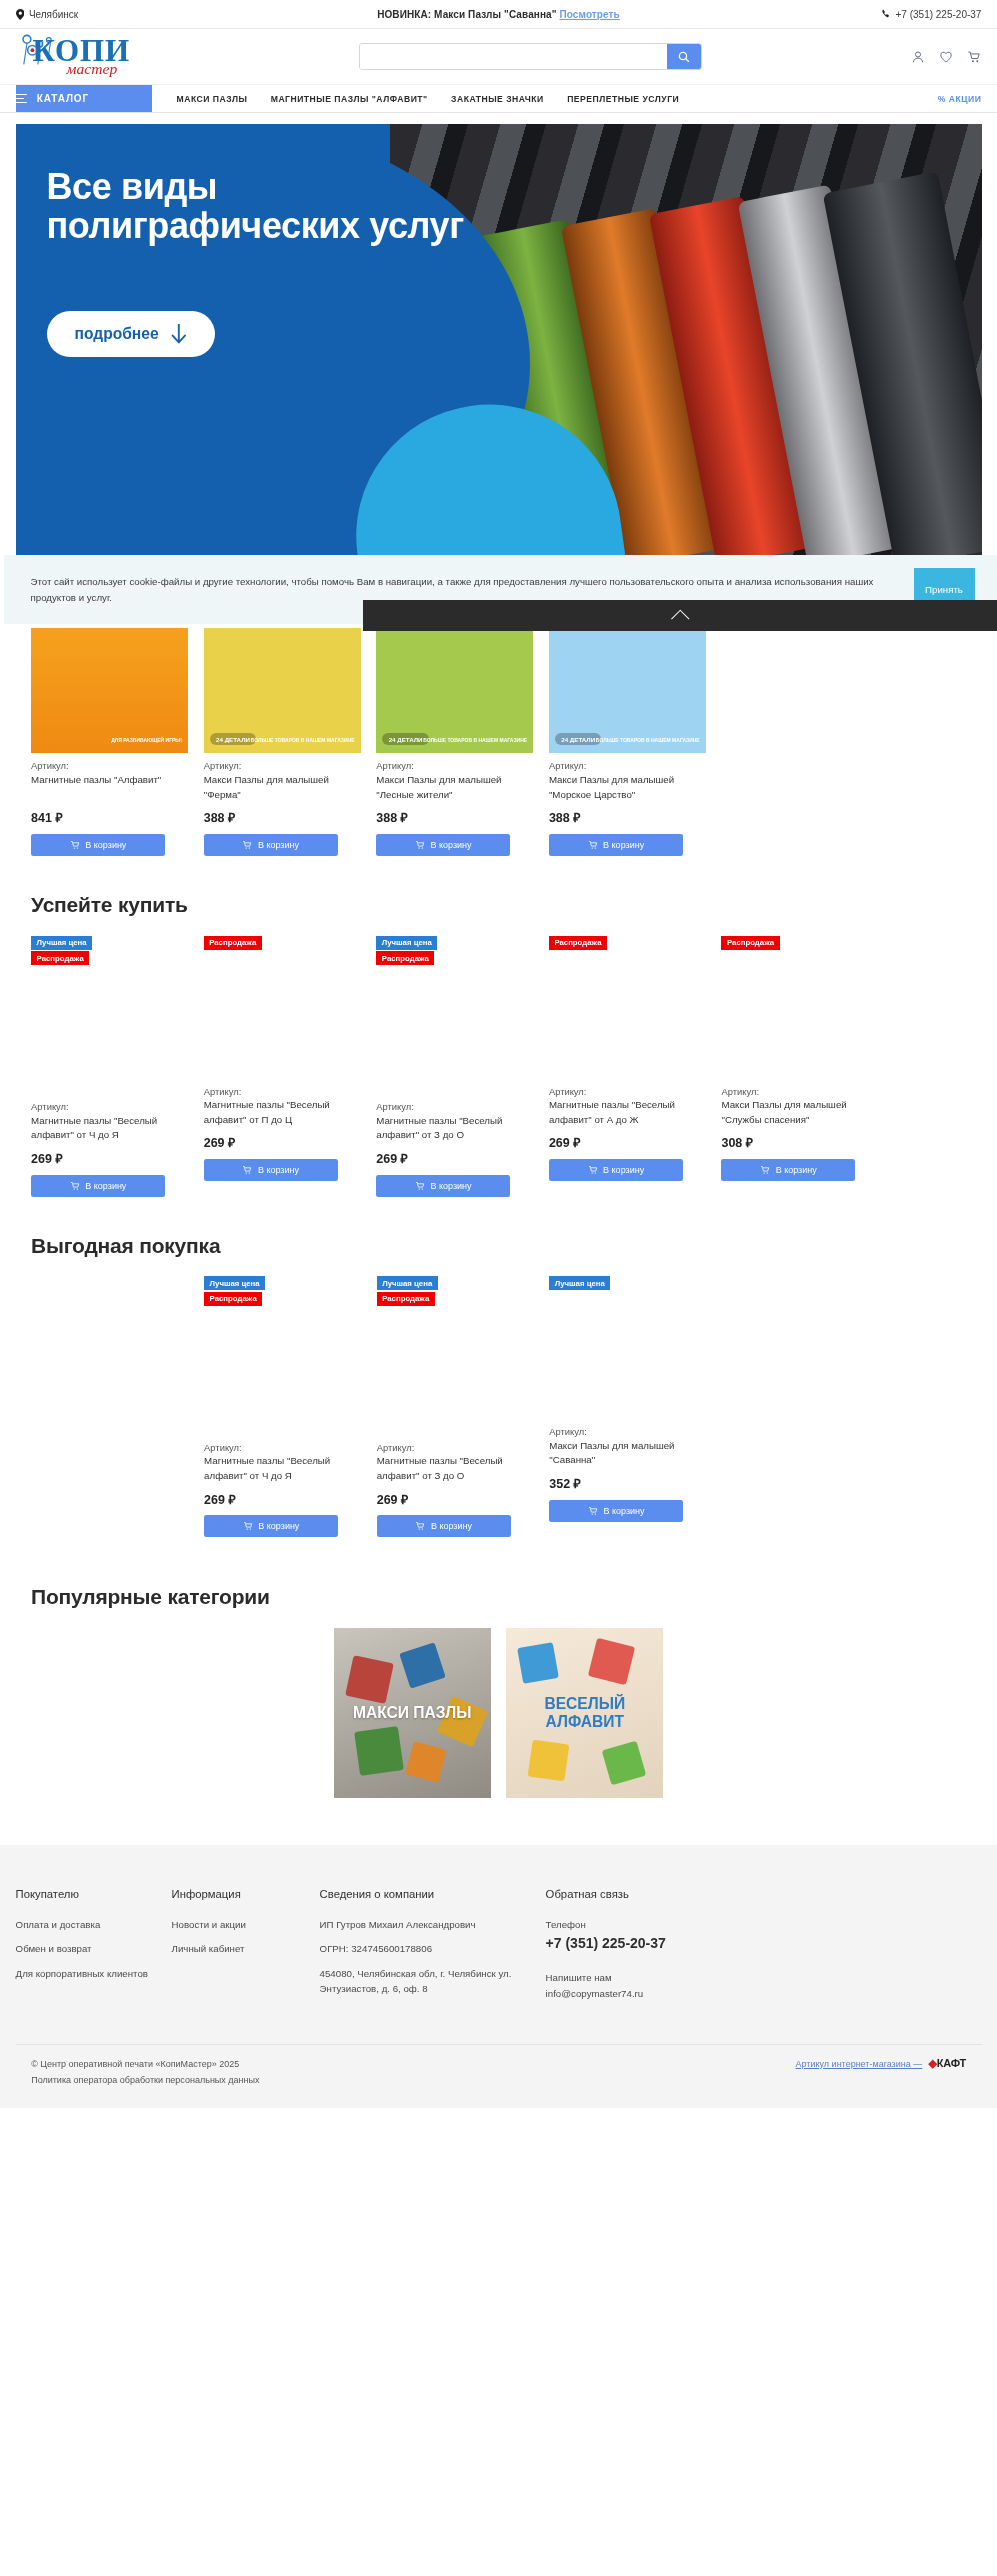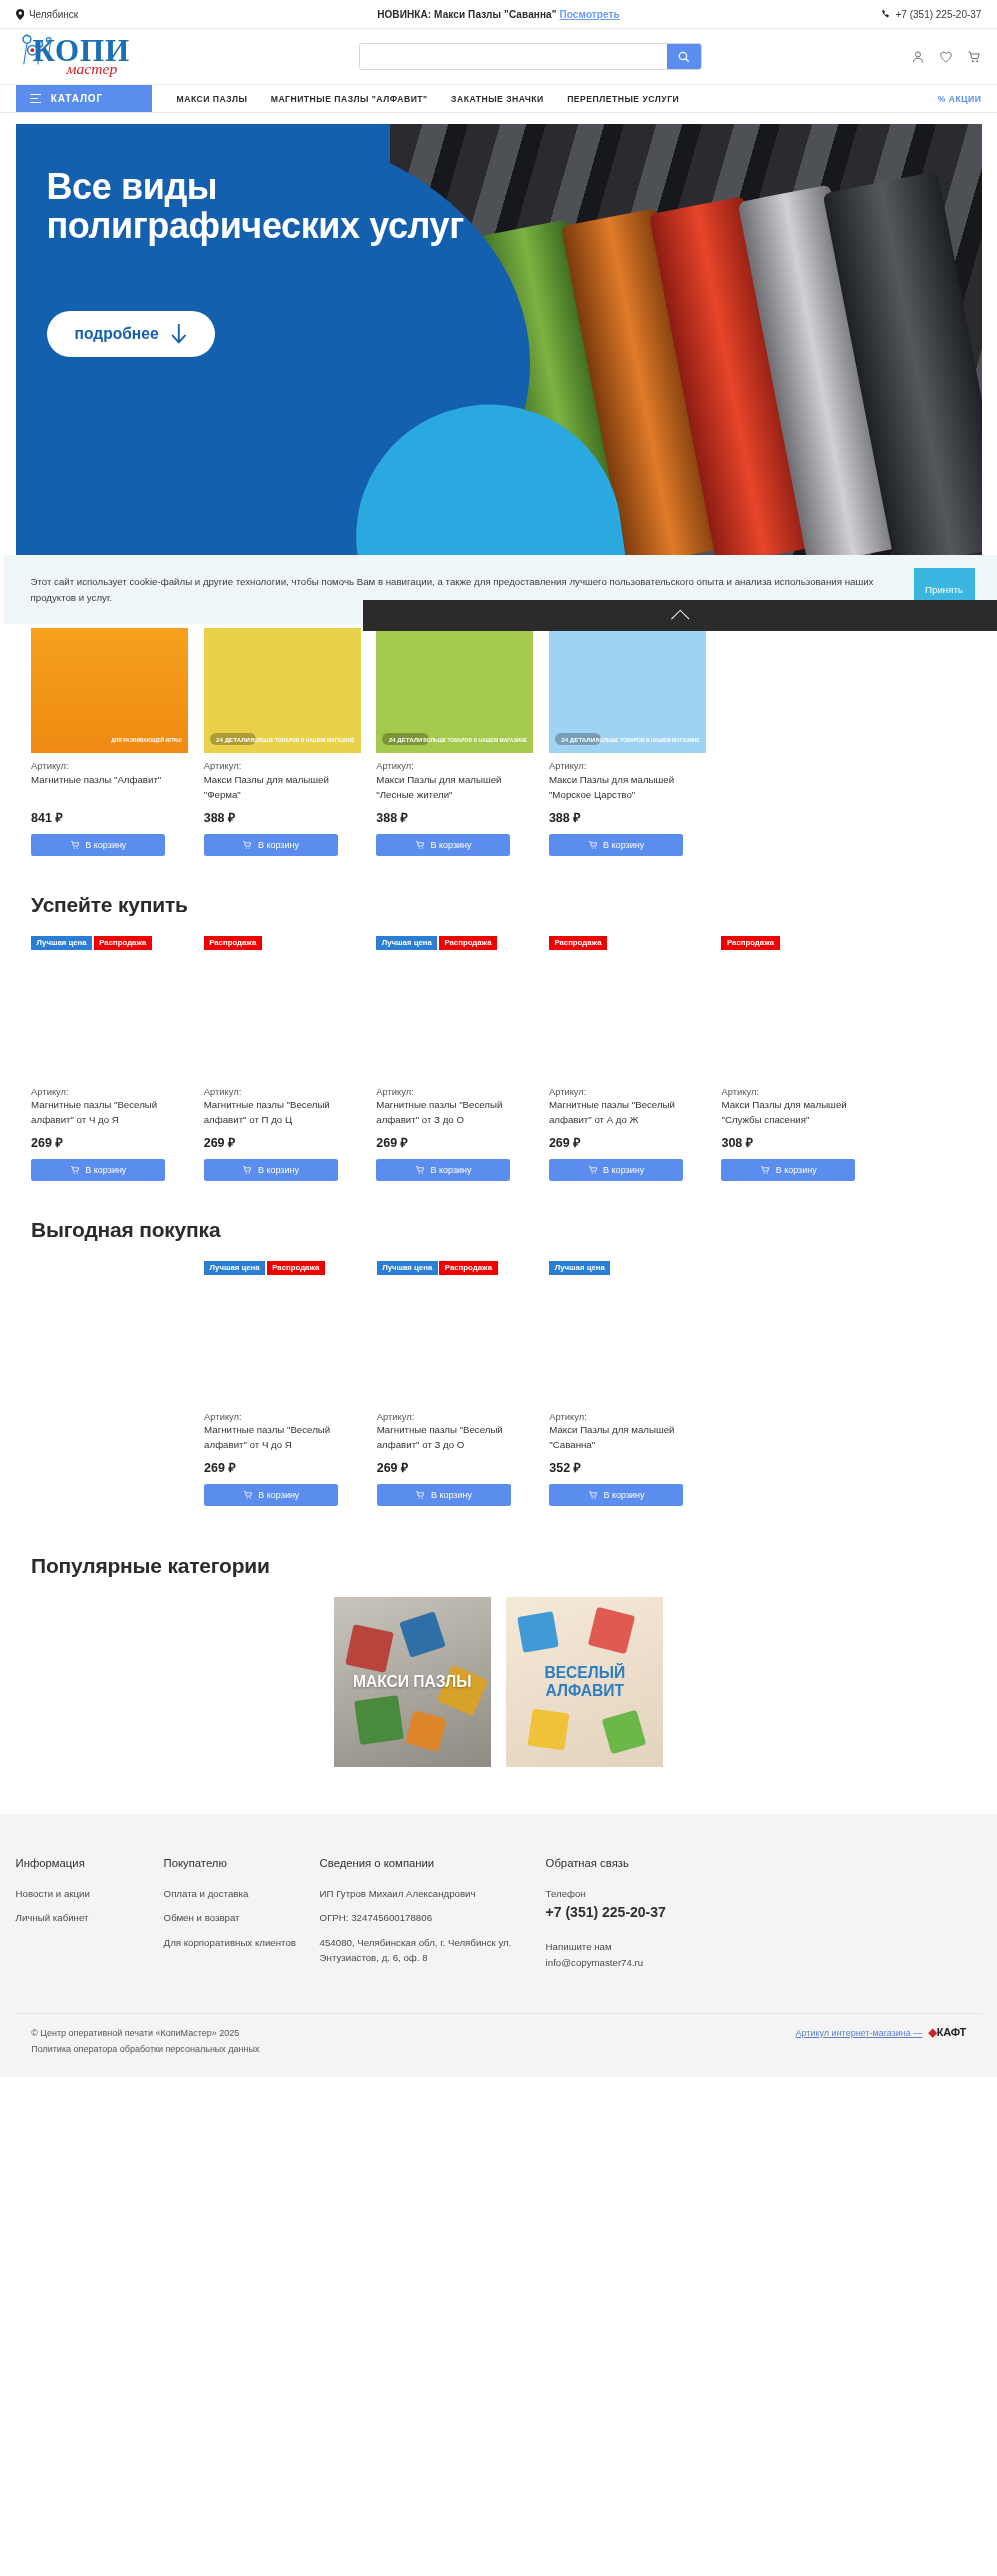--- a/index.html
+++ b/index.html
@@ -82,21 +82,21 @@
     height: 28px;
     display: flex;
     align-items: stretch;
     border-bottom: 0.8px solid #e4e4e4;
     padding: 0 15.6px;
   }
   .catalog-btn {
     width: 136px; background: #5b8def; color: #fff;
     display: flex; align-items: center; gap: 9.4px;
     font-weight: bold; font-size: 10px; letter-spacing: 0.9px;
-    padding-left: 14px; cursor: pointer;
+    padding-left: 0; cursor: pointer;
   }
   .burger { display: inline-flex; flex-direction: column; gap: 2.3px; }
   .burger i { display: block; width: 11.7px; height: 1.6px; background: #fff; border-radius:0.8px;}
   .burger i:nth-child(2){ width: 8.6px; }
   .nav-links { flex:1; display: flex; align-items: center; gap: 23.4px; padding-left: 25px; }
   .nav-links a {
     font-size: 8.6px; font-weight: bold; color: #2b2b2b;
     text-decoration: none; letter-spacing: 0.5px; white-space: nowrap;
   }
   .nav-promo { display:flex; align-items:center; }
@@ -154,21 +154,21 @@
   .section { width: 966px; margin: 23.4px auto 0; padding: 0 15.6px; }
   .section-title {
     font-size: 21px; font-weight: bold; color: #2b2b2b; margin-bottom: 18.7px;
     letter-spacing: -0.2px;
   }
 
   .prod-grid { display: flex; gap: 15.6px; }
   .prod-card { width: 157px; position: relative; }
   .prod-card.w5 { width: 157px; }
 
-  .badges { display: flex; flex-direction: row; align-items: flex-start; gap: 1.6px; min-height: 1.6px; }
+  .badges { display: flex; flex-direction: column; align-items: flex-start; gap: 1.6px; min-height: 1.6px; }
   .badge {
     font-size: 7.8px; font-weight: bold; color: #fff; padding: 2.3px 5.5px; line-height: 1.2;
     white-space: nowrap;
   }
   .badge.best { background: #2a7fd4; }
   .badge.sale { background: #f00000; }
 
   .prod-img { width: 157px; height: 125px; margin-top: 3.1px; background: transparent; }
   .prod-img.empty { background: transparent; }
 
@@ -652,31 +652,31 @@
         <div>ВЕСЕЛЫЙ</div>
         <div>АЛФАВИТ</div>
       </div>
     </div>
   </div>
 </div>
 
 <div class="footer">
   <div class="footer-inner">
 
-    <div class="fcol c2">
-      <h4>Информация</h4>
-      <a href="#">Новости и акции</a>
-      <a href="#">Личный кабинет</a>
-    </div>
-
     <div class="fcol c1">
       <h4>Покупателю</h4>
       <a href="#">Оплата и доставка</a>
       <a href="#">Обмен и возврат</a>
       <a href="#">Для корпоративных клиентов</a>
+    </div>
+
+    <div class="fcol c2">
+      <h4>Информация</h4>
+      <a href="#">Новости и акции</a>
+      <a href="#">Личный кабинет</a>
     </div>
 
 
     <div class="fcol c4">
       <h4>Сведения о компании</h4>
       <p>ИП Гутров Михаил Александрович</p>
       <p>ОГРН: 324745600178806</p>
       <p>454080, Челябинская обл, г. Челябинск ул. Энтузиастов, д. 6, оф. 8</p>
     </div>
 

